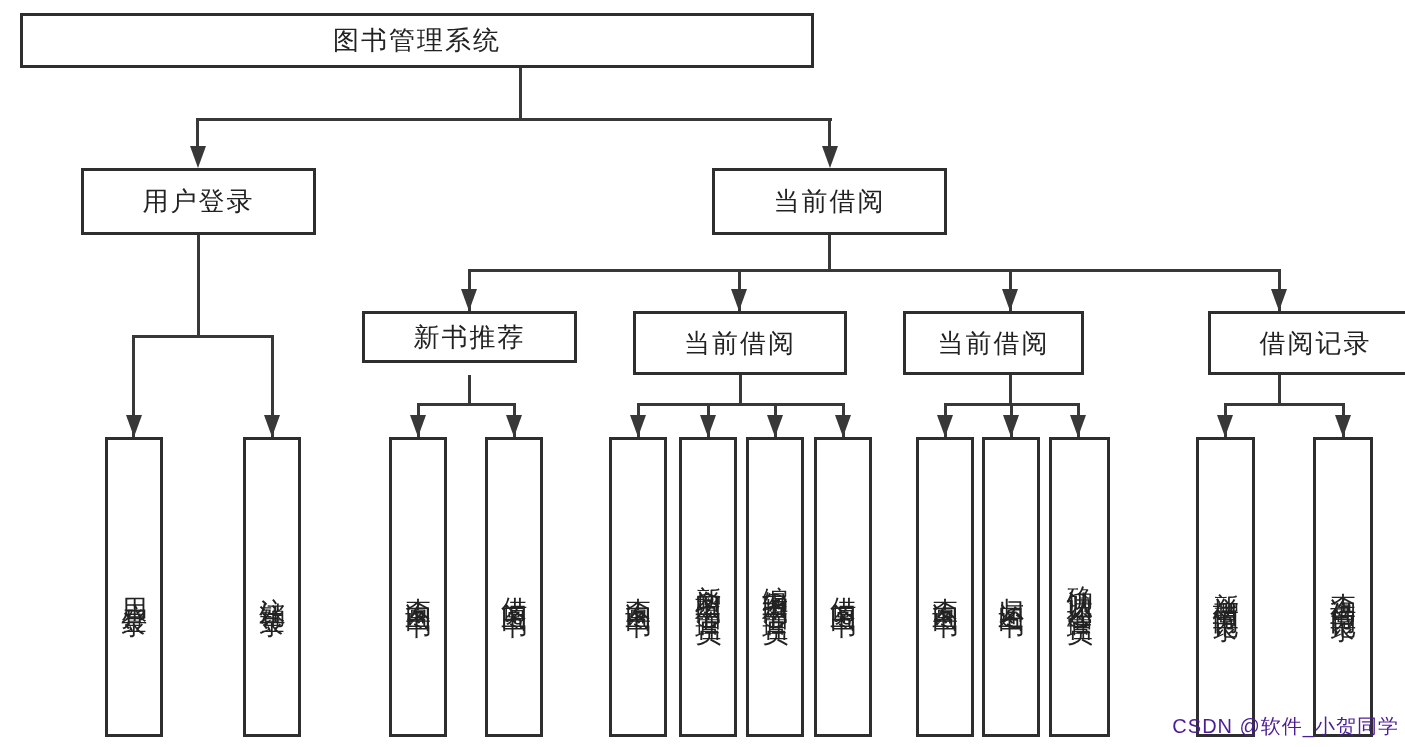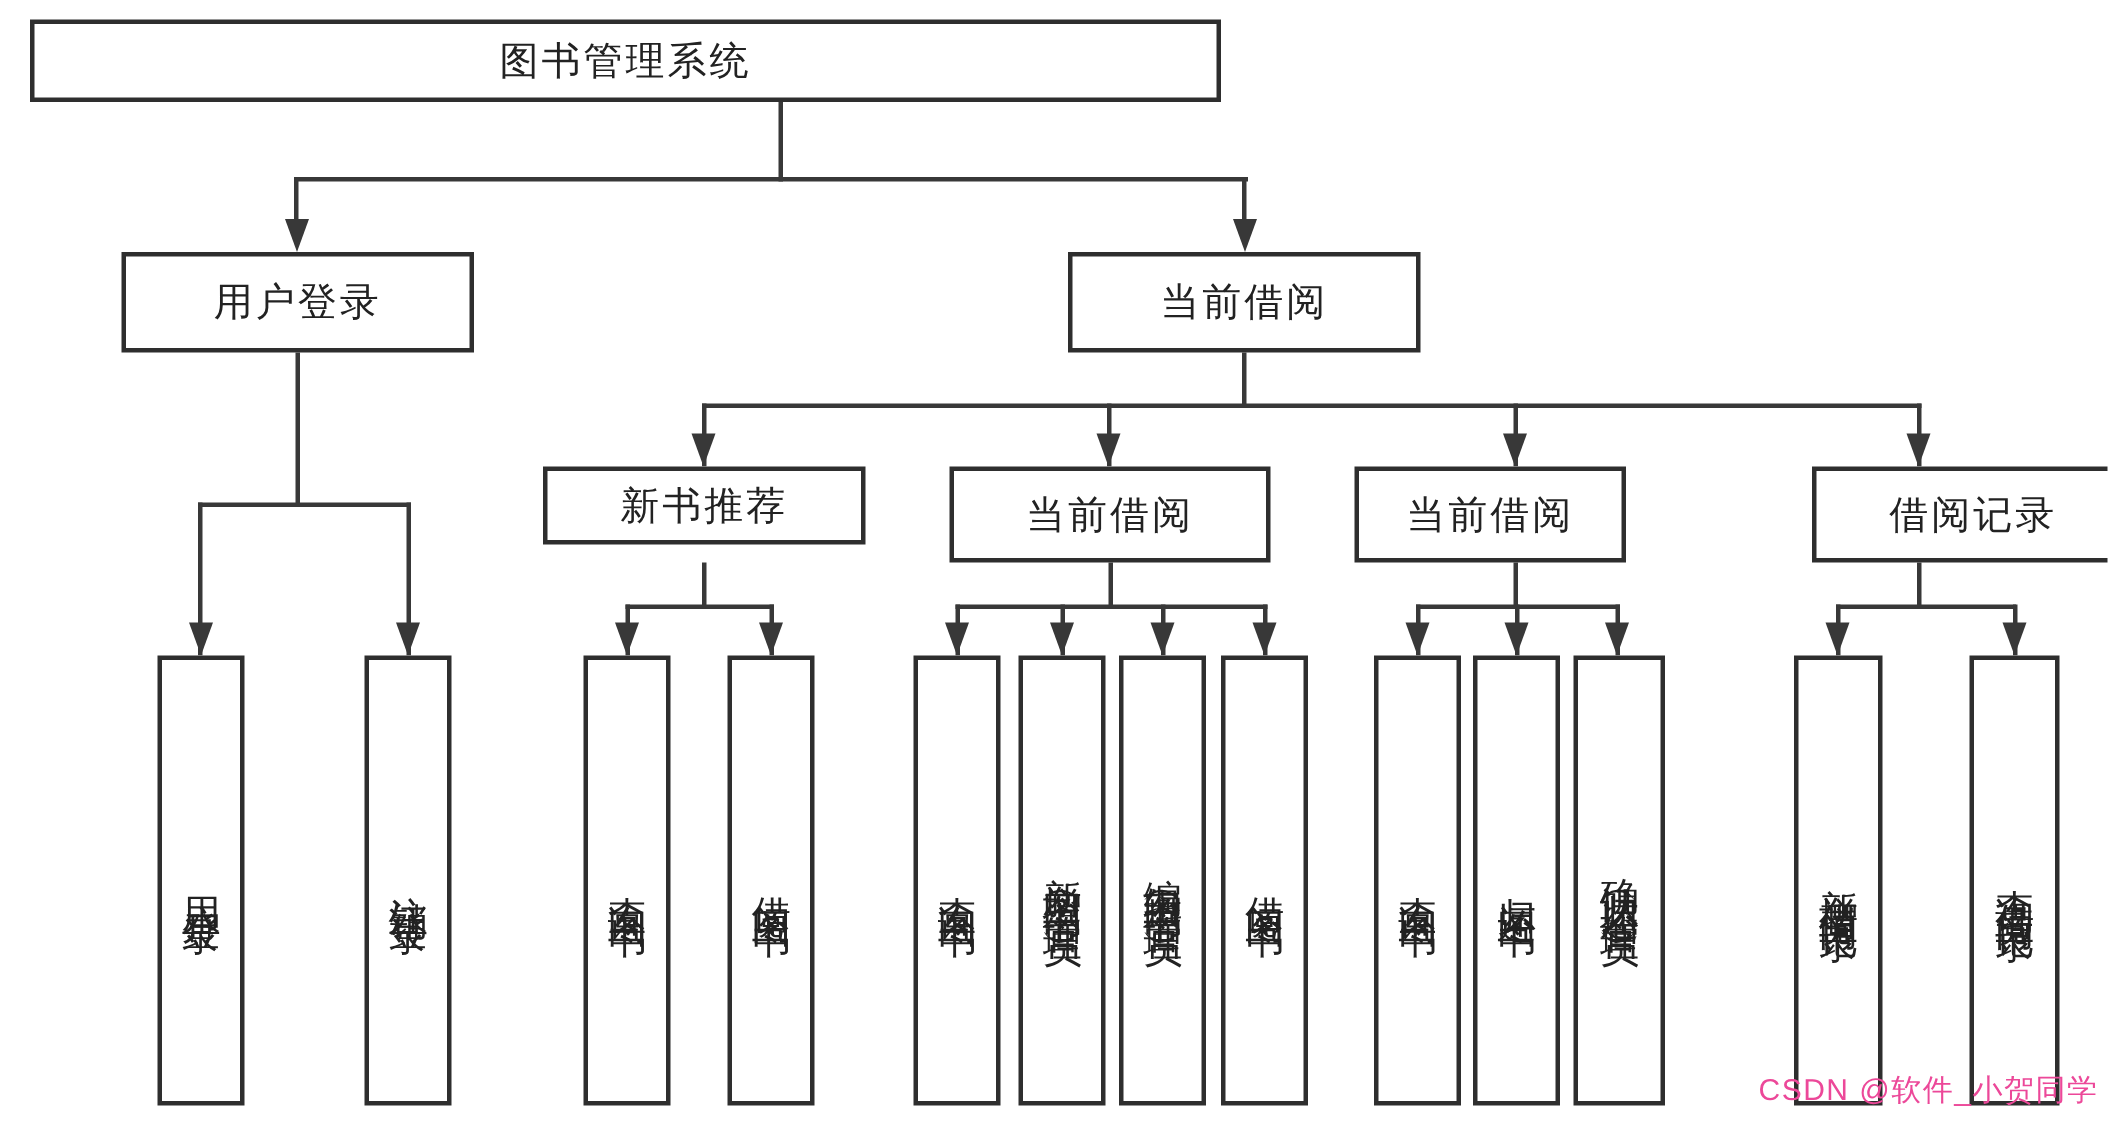--- a/index.html
+++ b/index.html
@@ -18,21 +18,21 @@
   }
   .vl{position:absolute;width:3px;background:#383838;}
   .hl{position:absolute;height:3px;background:#383838;}
   .ar{
     position:absolute;width:0;height:0;
     border-left:8px solid transparent;border-right:8px solid transparent;
     border-top:22px solid #383838;
   }
   .wm{
     position:absolute;right:6px;top:713px;font-size:20px;letter-spacing:1px;
-    color:#ec4899;white-space:nowrap;
+    color:#4c1d95;white-space:nowrap;
   }
 </style>
 </head>
 <body>
 
 <div class="box" style="left:20px;top:13px;width:794px;height:55px">图书管理系统</div>
 
 <div class="vl" style="left:519px;top:68px;height:53px"></div>
 <div class="hl" style="left:196px;top:118px;width:636px"></div>
 <div class="vl" style="left:196px;top:118px;height:32px"></div>

